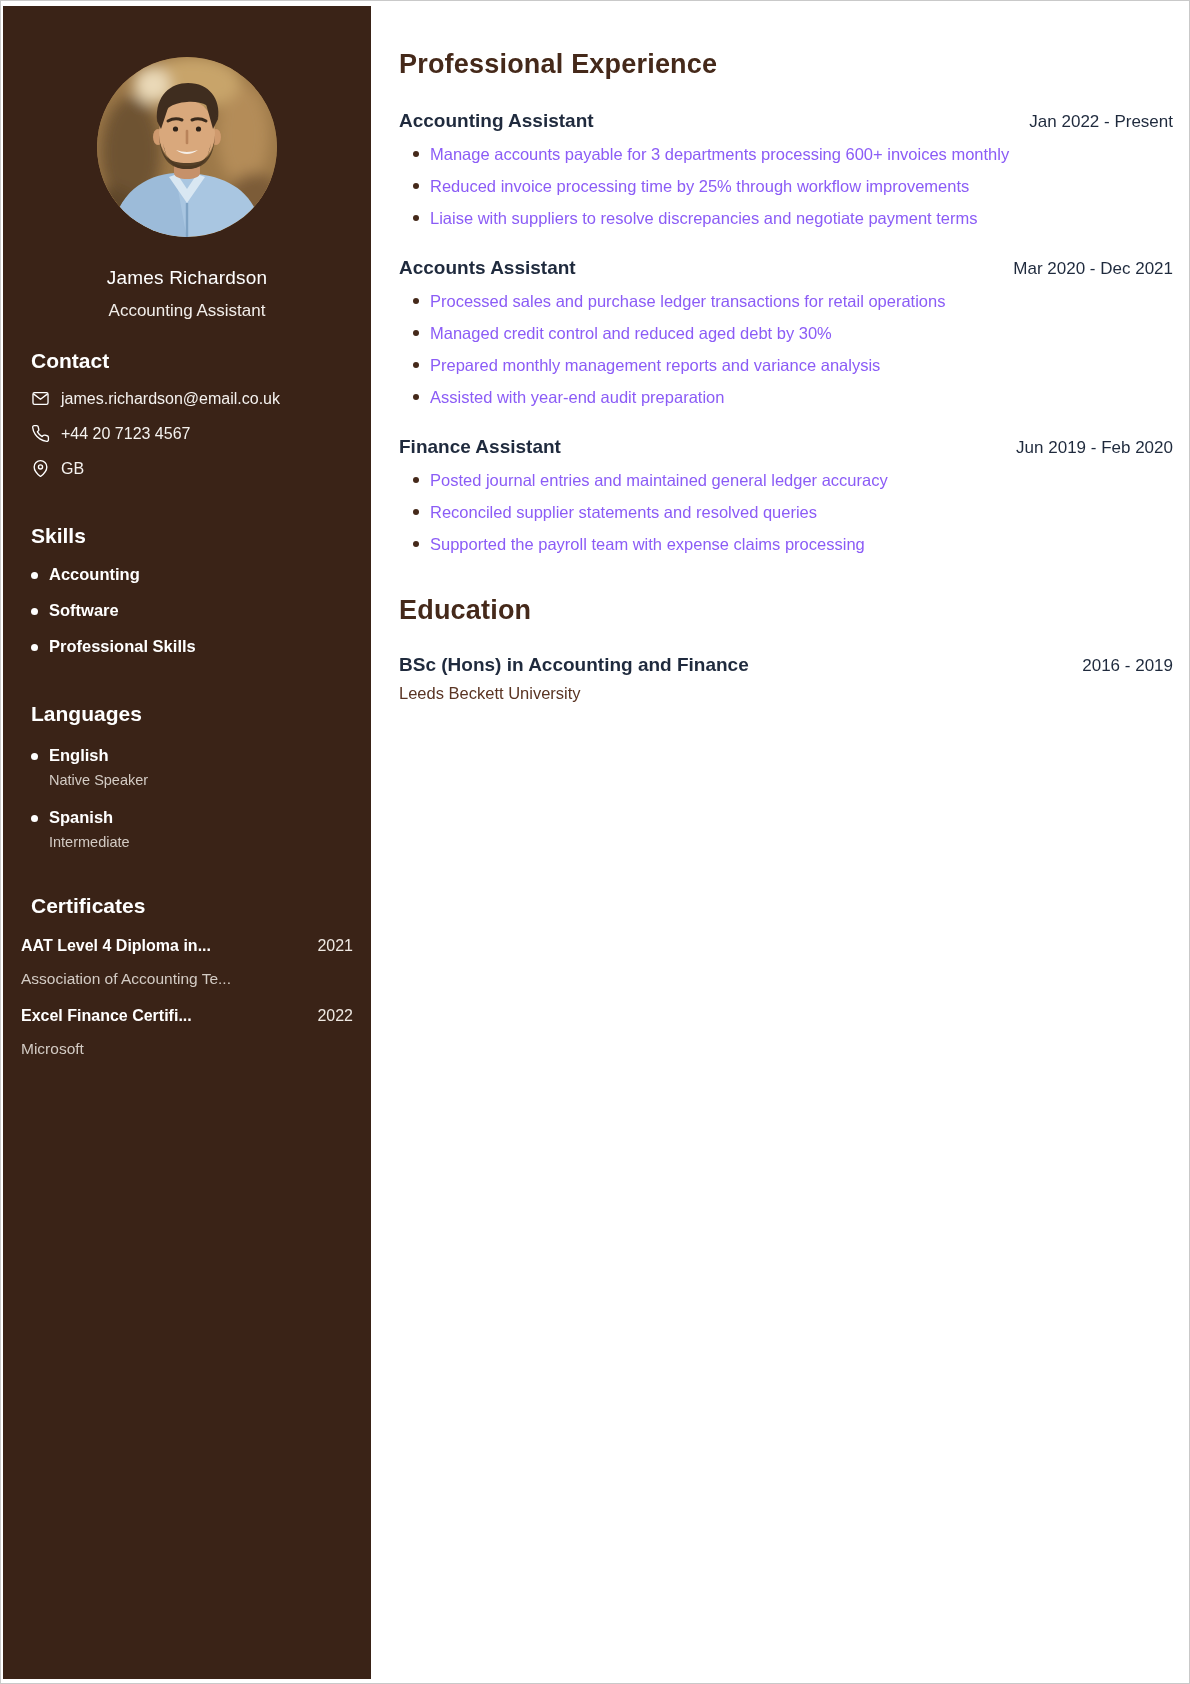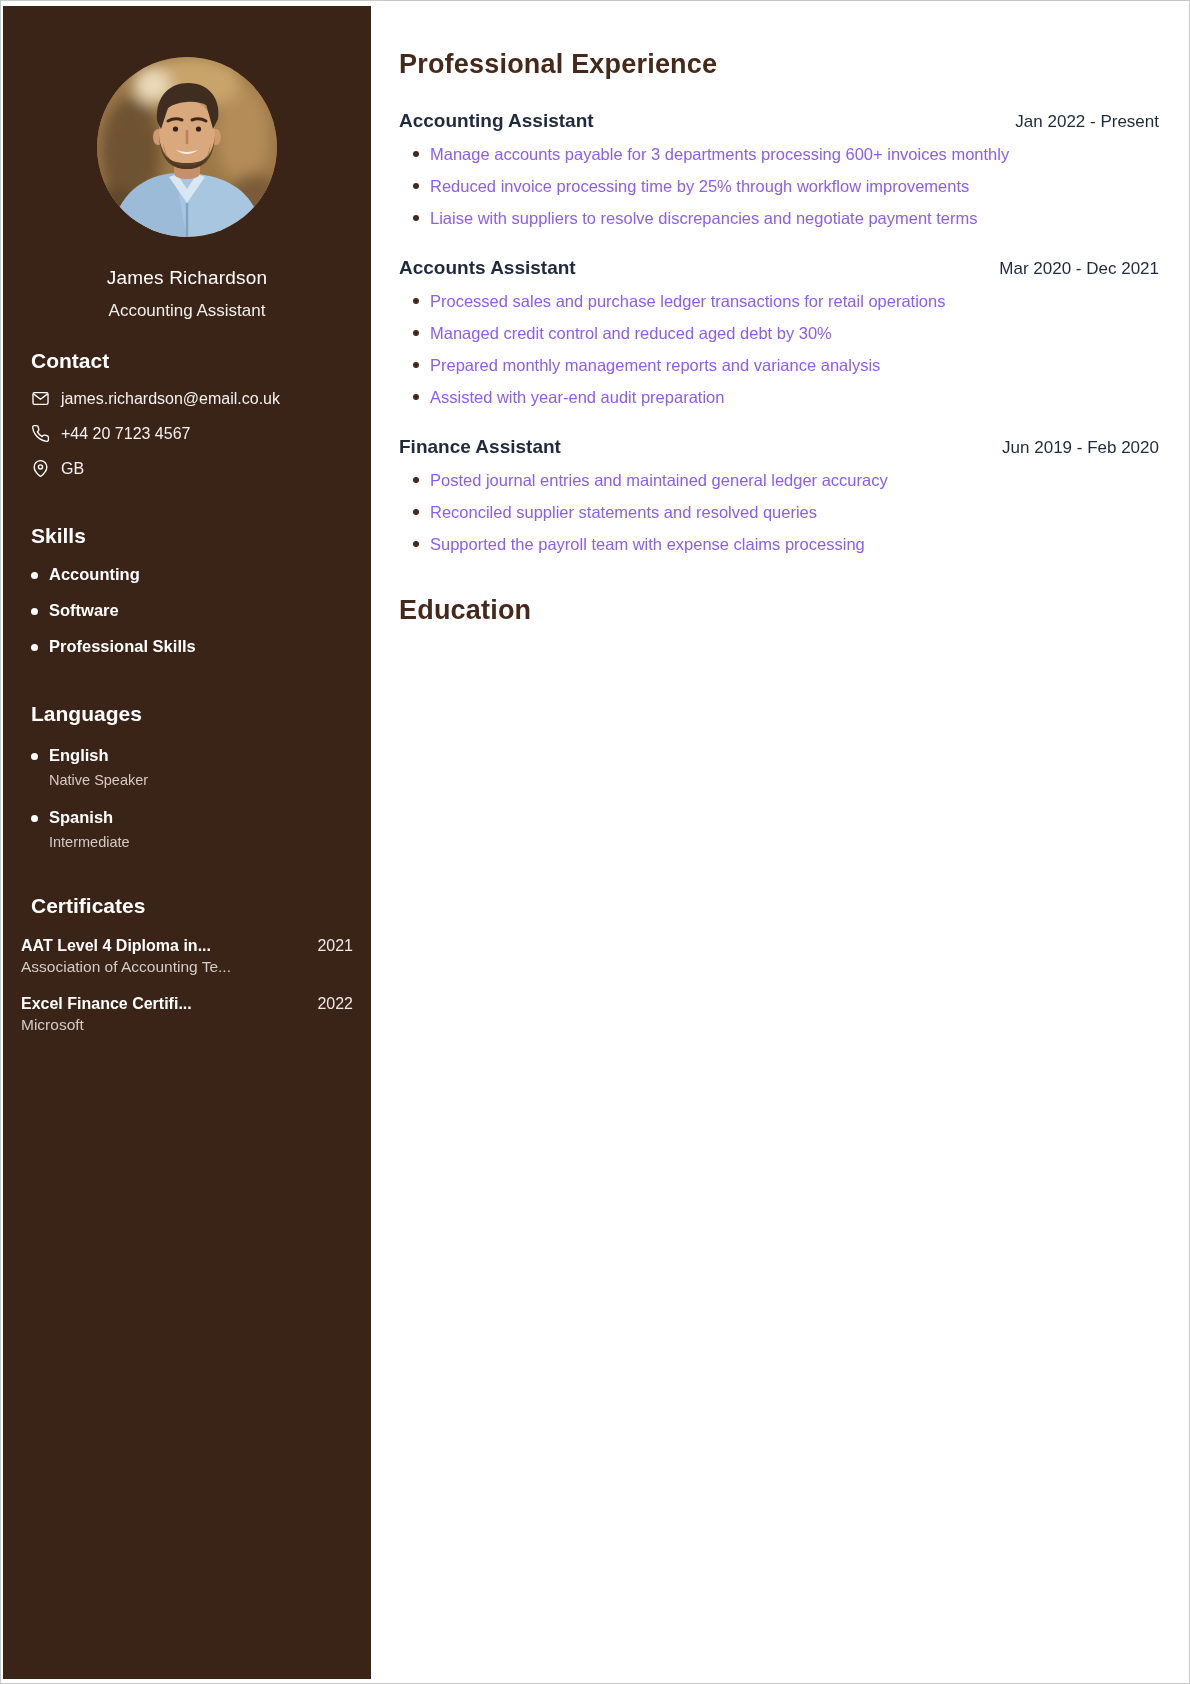--- a/index.html
+++ b/index.html
@@ -47,23 +47,23 @@
     border-radius:50%; background:#ffffff;
   }
   .lang-name { font-size:16.5px; font-weight:700; color:#ffffff; }
   .lang-level { margin-top:7px; font-size:14.5px; color:#d3cbc4; }
   .cert-section { margin-top:44px; }
   .cert-list { margin:2px -10px 0 -10px; }
   .cert-item { margin-top:19px; }
   .cert-top { display:flex; justify-content:space-between; align-items:baseline; gap:8px; }
   .cert-title { font-size:16px; font-weight:700; color:#ffffff; white-space:nowrap; }
   .cert-year { font-size:16px; color:#efe9e3; }
-  .cert-issuer { margin-top:3px; font-size:15.5px; color:#d3cbc4; white-space:nowrap; }
+  .cert-issuer { margin-top:15px; font-size:15.5px; color:#d3cbc4; white-space:nowrap; }
   
-  .main { flex:1 1 auto; padding:48px 30px 0 28px; color:#1f2a3d; }
+  .main { flex:1 1 auto; padding:48px 16px 0 28px; color:#1f2a3d; }
   .main-heading { font-size:27px; font-weight:800; color:#45291a; letter-spacing:.2px; }
   .exp-section .main-heading { margin-bottom:30px; }
   .job { margin-bottom:26px; }
   .job-header { display:flex; justify-content:space-between; align-items:baseline; gap:16px; }
   .job-title { font-size:19px; font-weight:700; color:#1f2a3d; }
   .job-dates { font-size:17px; color:#1f2a3d; white-space:nowrap; }
   .bullet-list { list-style:none; margin-top:9px; padding-left:31px; }
   .bullet-list li {
     position:relative; font-size:16.5px; line-height:26px; color:#8b5cf6;
     margin-bottom:6px; max-width:600px;
@@ -259,16 +259,23 @@
         <ul class="bullet-list">
           <li>Posted journal entries and maintained general ledger accuracy</li>
           <li>Reconciled supplier statements and resolved queries</li>
           <li>Supported the payroll team with expense claims processing</li>
         </ul>
       </article>
     </section>
 
     <section class="edu-section">
       <h2 class="main-heading">Education</h2>
+      <div class="edu-entry">
+        <div class="edu-header">
+          <span class="edu-degree">BSc (Hons) in Accounting and Finance</span>
+          <span class="edu-dates">2016 - 2019</span>
+        </div>
+        <div class="edu-school">Leeds Beckett University</div>
+      </div>
     </section>
 
   </main>
 </div>
 
 </body></html>

